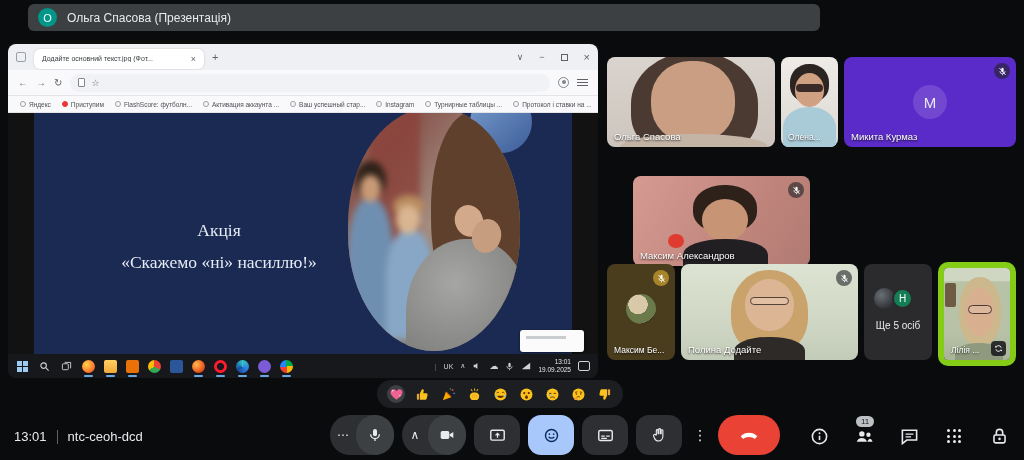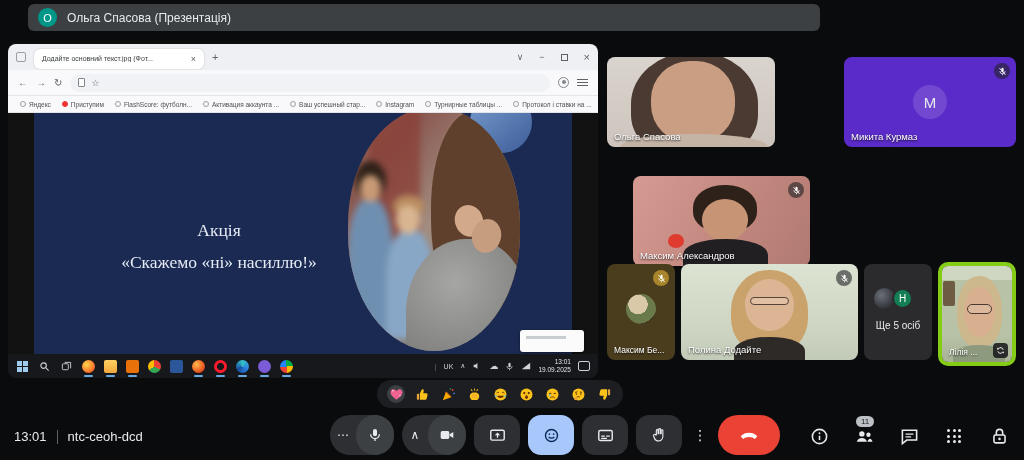--- a/index.html
+++ b/index.html
@@ -98,21 +98,21 @@
           background:rgba(32,33,36,.6); display:flex; align-items:center; justify-content:center; }
   .mute.gold { background:#a8842a; }
   .photo { position:absolute; inset:0; }
   .p-hair,.p-head,.p-body,.p-glass { position:absolute; }
   .p-hair { border-radius:48% 48% 42% 42%; }
   .p-head { border-radius:50%; }
   .p-body { border-radius:48% 48% 0 0; }
   .letter-avatar { position:absolute; left:50%; top:50%; transform:translate(-50%,-50%);
                    width:34px; height:34px; border-radius:50%; background:rgba(255,255,255,.14);
                    color:#e8eaed; font-size:15px; display:flex; align-items:center; justify-content:center; }
-  .tile.self { border:4px solid #84cc16; border-radius:10px; }
+  .tile.self { border:6px solid #84cc16; border-radius:10px; }
   .flipbtn { position:absolute; right:4px; bottom:4px; width:15px; height:15px; border-radius:4px;
              background:rgba(20,21,24,.85); display:flex; align-items:center; justify-content:center; }
   .ovf-label { position:absolute; left:0; right:0; top:58%; text-align:center; color:#e8eaed; font-size:10px; }
   .ovf-ava { position:absolute; left:10px; top:24px; width:21px; height:21px; border-radius:50%;
              background:radial-gradient(circle at 35% 35%, #6b6f77, #2c2e33 75%); }
   .ovf-h { position:absolute; left:28px; top:24px; width:21px; height:21px; border-radius:50%;
            background:#137d54; color:#fff; font-size:10px; display:flex; align-items:center; justify-content:center;
            border:2px solid #2b2b2e; }
 
   
@@ -332,20 +332,29 @@
 
   <div class="tile" style="left:607px;top:57px;width:168px;height:90px;">
     <div class="photo" style="background:linear-gradient(#dad4ce,#cdc5bd);">
       <div class="p-hair" style="left:14%;top:-6%;width:76%;height:120%;background:#4a3a31;"></div>
       <div class="p-head" style="left:26%;top:4%;width:50%;height:92%;background:#c99e83;border-radius:46%;"></div>
       <div class="p-body" style="left:8%;top:86%;width:88%;height:30%;background:#c4b4a6;"></div>
     </div>
     <span class="tname">Ольга Спасова</span>
   </div>
 
+  <div class="tile" style="left:781px;top:57px;width:57px;height:90px;">
+    <div class="photo" style="background:linear-gradient(#efece7,#dcd8d2);">
+      <div class="p-hair" style="left:16%;top:8%;width:68%;height:42%;background:#2c2420;"></div>
+      <div class="p-head" style="left:24%;top:18%;width:52%;height:38%;background:#cfa081;"></div>
+      <div class="p-glass" style="left:27%;top:30%;width:46%;height:9%;background:#3a2a28;border-radius:4px;"></div>
+      <div class="p-body" style="left:4%;top:56%;width:92%;height:48%;background:#a9cbd8;"></div>
+    </div>
+    <span class="tname" style="font-size:8.5px;">Олена...</span>
+  </div>
 
   <div class="tile" style="left:844px;top:57px;width:172px;height:90px;background:#5a2bc8;">
     <div class="letter-avatar">M</div>
     <span class="mute">
       <svg width="9" height="9" viewBox="0 0 24 24">
           <rect x="9" y="2" width="6" height="12" rx="3" fill="#fff"></rect>
           <path d="M5 11a7 7 0 0 0 14 0" fill="none" stroke="#fff" stroke-width="2"></path>
           <line x1="12" y1="18" x2="12" y2="22" stroke="#fff" stroke-width="2"></line>
           <line x1="4" y1="3" x2="20" y2="21" stroke="#fff" stroke-width="2.4"></line>
         </svg>

